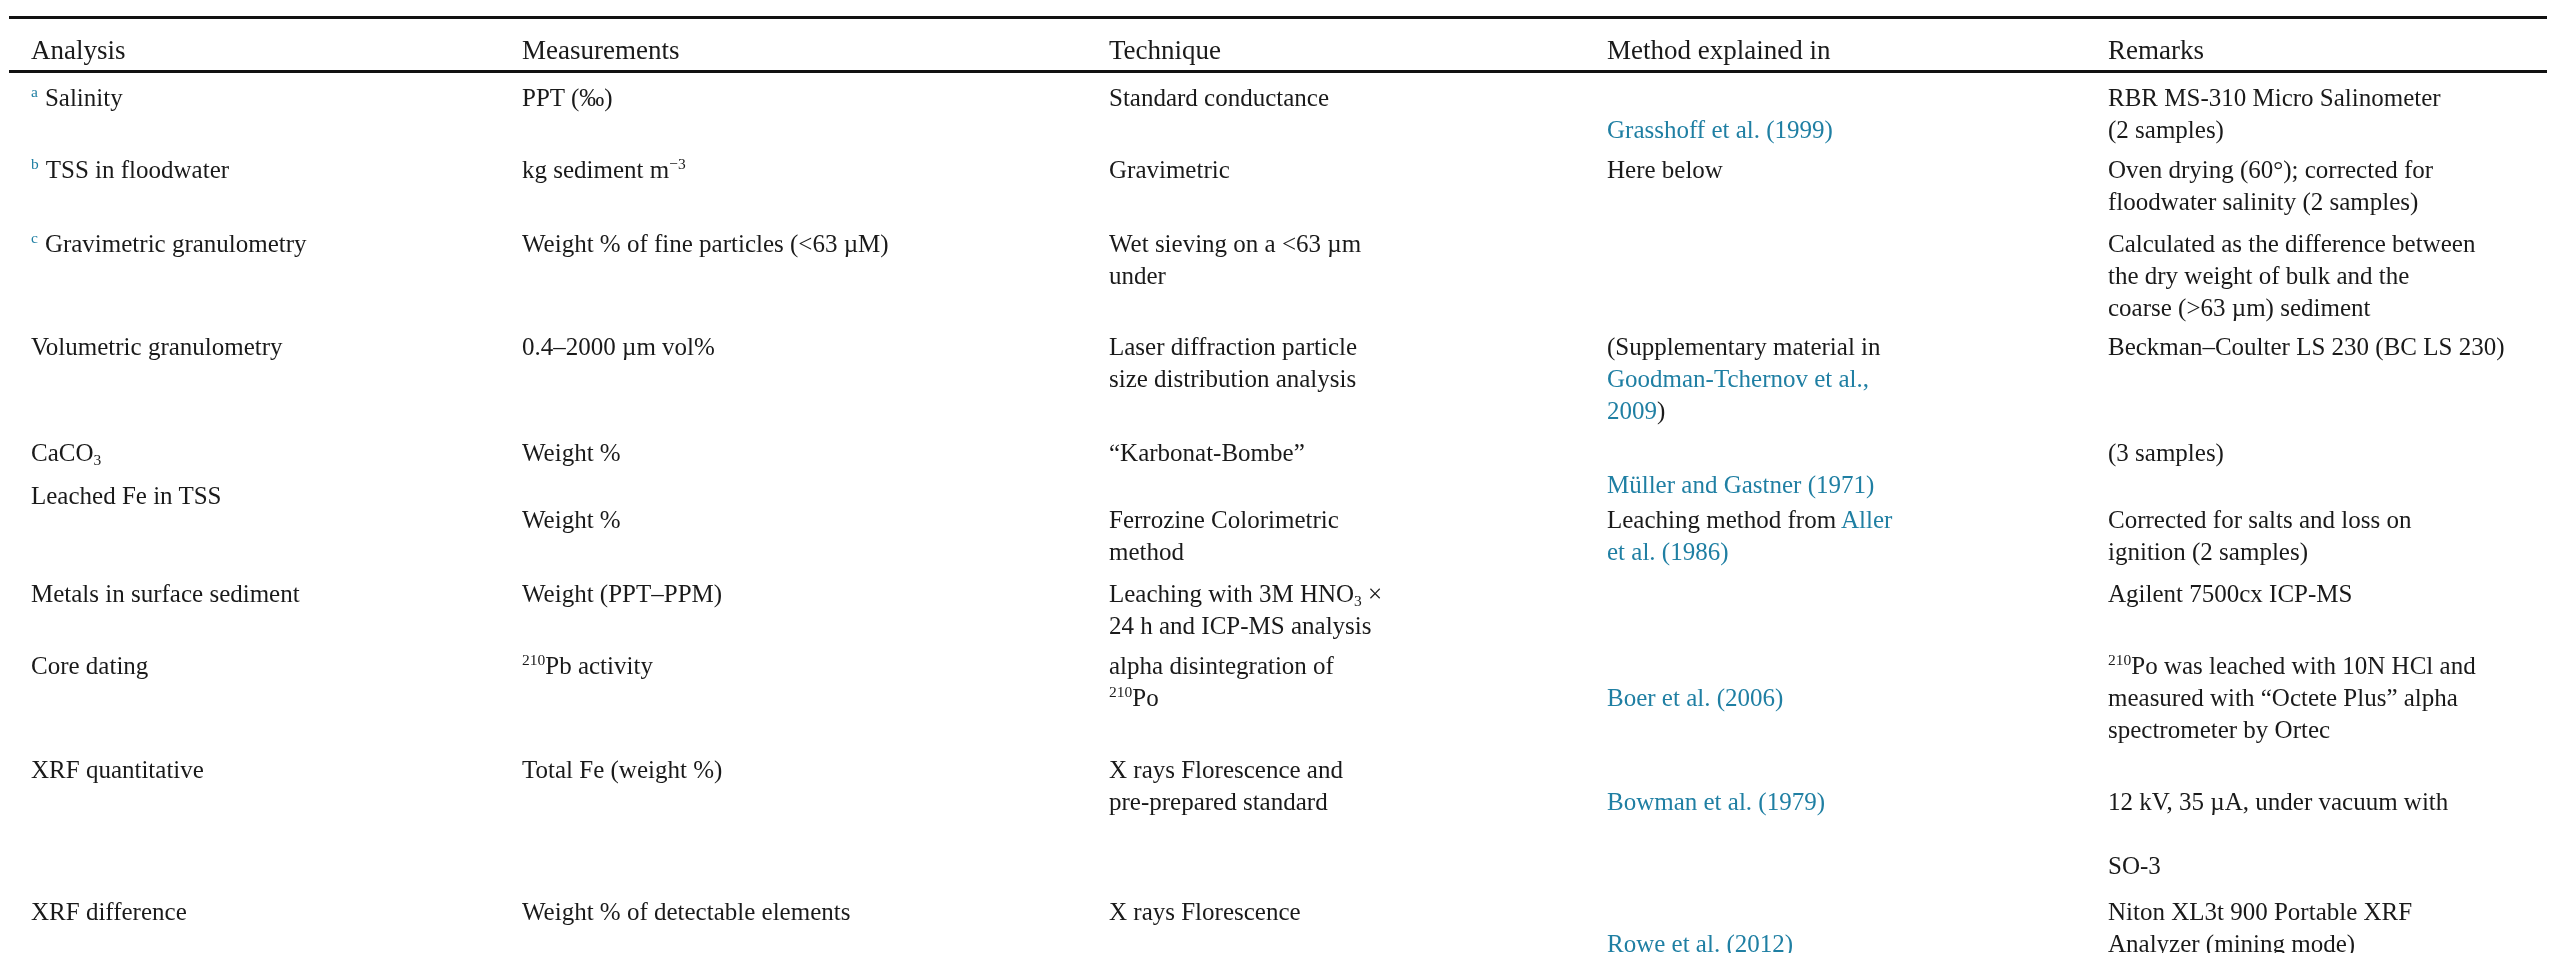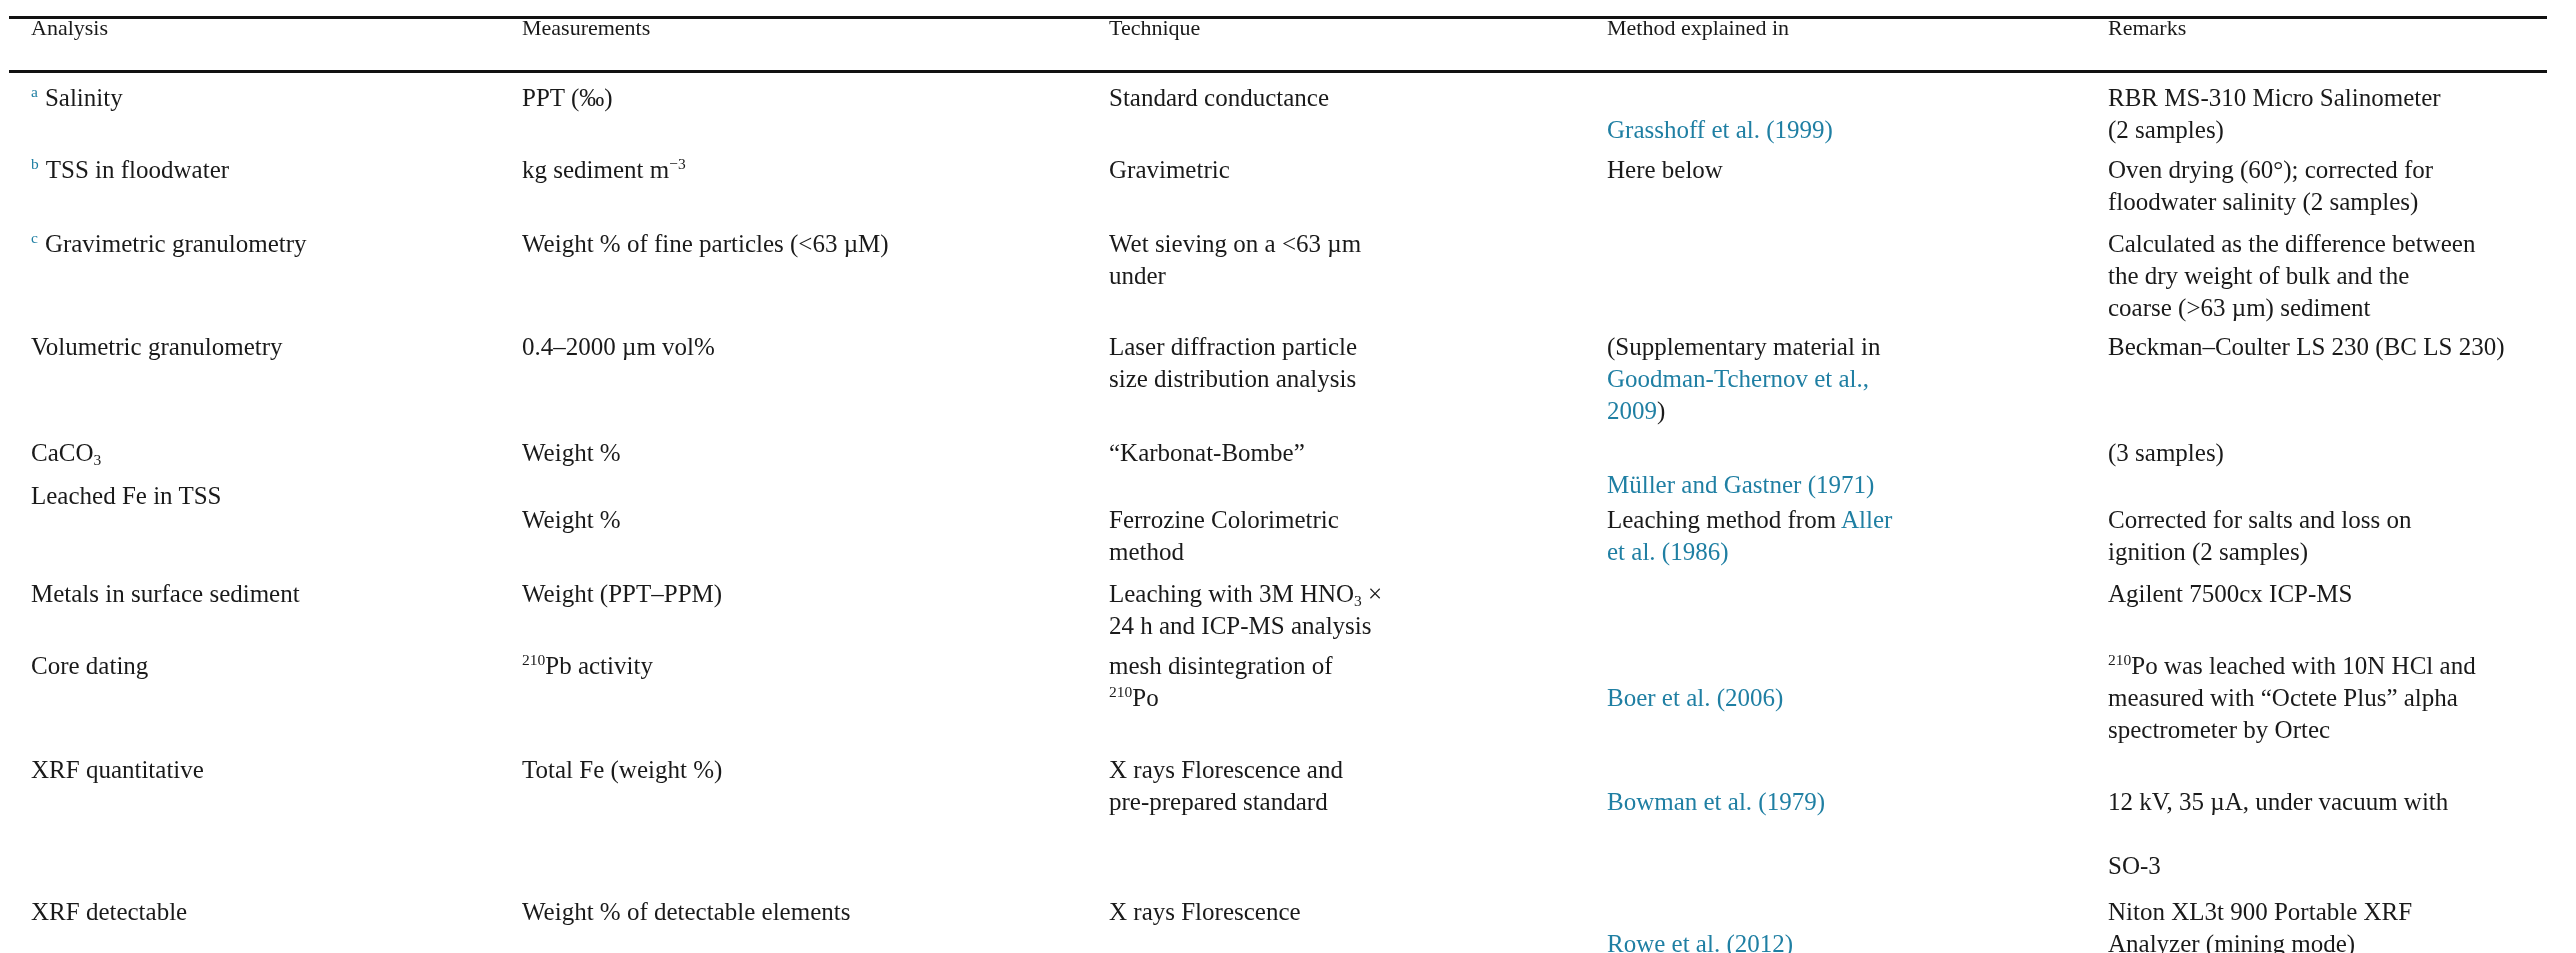--- a/index.html
+++ b/index.html
@@ -3,21 +3,21 @@
 <meta charset="utf-8">
 <style>
   html, body { margin: 0; padding: 0; background: #ffffff; }
   body { width: 2576px; height: 953px; position: relative; overflow: hidden;
          font-family: "Liberation Serif", "DejaVu Serif", serif; color: #1a1a1a; }
   .title-fragment { position: absolute; left: 476px; top: -19.4px; font-size: 25px; line-height: 32px; color: #222; white-space: nowrap; }
   .rule { position: absolute; left: 8.8px; width: 2538px; height: 2.6px; background: #111; }
   .rule.top { top: 16px; }
   .rule.head { top: 70px; }
   .cell { position: absolute; font-size: 25px; line-height: 32px; white-space: normal; }
-  .hdr { position: absolute; top: 12px; font-size: 22px; line-height: 32px; white-space: nowrap; }
+  .hdr { position: absolute; top: 34px; font-size: 27px; line-height: 32px; white-space: nowrap; }
   .link { color: #1f7fa3; }
   .sup { font-size: 62%; vertical-align: 0.6em; line-height: 0; }
   .sub { font-size: 62%; vertical-align: -0.25em; line-height: 0; }
   .fn { color: #1f7fa3; font-size: 62%; vertical-align: 0.6em; line-height: 0; margin-right: 7px; }
   .c0 { left: 31px;  width: 459px; }
   .c1 { left: 522px; width: 564px; }
   .c2 { left: 1109px; width: 353px; }
   .c3 { left: 1607px; width: 370px; }
   .c4 { left: 2108px; width: 441px; }
 </style>
@@ -82,32 +82,32 @@
     <div>
       <div class="cell c0" style="top: 578px;"><span>Metals in surface sediment</span></div>
       <div class="cell c1" style="top: 578px;"><span>Weight (PPT–PPM)</span></div>
       <div class="cell c2" style="top: 578px;"><span>Leaching with 3M HNO</span><span class="sub">3</span><span> ×</span><br><span>24 h and ICP-MS analysis</span></div>
       <div class="cell c3" style="top: 578px;"></div>
       <div class="cell c4" style="top: 578px;"><span>Agilent 7500cx ICP-MS</span></div>
     </div>
     <div>
       <div class="cell c0" style="top: 650px;"><span>Core dating</span></div>
       <div class="cell c1" style="top: 650px;"><span class="sup">210</span><span>Pb activity</span></div>
-      <div class="cell c2" style="top: 650px;"><span>mesh disintegration of</span><br><span class="sup">210</span><span>Po</span></div>
+      <div class="cell c2" style="top: 650px;"><span>alpha disintegration of</span><br><span class="sup">210</span><span>Po</span></div>
       <div class="cell c3" style="top: 682px;"><a class="link">Boer et al. (2006)</a></div>
       <div class="cell c4" style="top: 650px;"><span class="sup">210</span><span>Po was leached with 10N HCl and</span><br><span>measured with “Octete Plus” alpha</span><br><span>spectrometer by Ortec</span></div>
     </div>
     <div>
       <div class="cell c0" style="top: 754px;"><span>XRF quantitative</span></div>
       <div class="cell c1" style="top: 754px;"><span>Total Fe (weight %)</span></div>
       <div class="cell c2" style="top: 754px;"><span>X rays Florescence and</span><br><span>pre-prepared standard</span></div>
       <div class="cell c3" style="top: 786px;"><a class="link">Bowman et al. (1979)</a></div>
       <div class="cell c4" style="top: 754px;"><br><span>12 kV, 35 µA, under vacuum with</span><br><br><span>SO-3</span></div>
     </div>
     <div>
-      <div class="cell c0" style="top: 896px;"><span>XRF detectable</span></div>
+      <div class="cell c0" style="top: 896px;"><span>XRF difference</span></div>
       <div class="cell c1" style="top: 896px;"><span>Weight % of detectable elements</span></div>
       <div class="cell c2" style="top: 896px;"><span>X rays Florescence</span></div>
       <div class="cell c3" style="top: 928px;"><a class="link">Rowe et al. (2012)</a></div>
       <div class="cell c4" style="top: 896px;"><span>Niton XL3t 900 Portable XRF</span><br><span>Analyzer (mining mode)</span></div>
     </div>
   </div>
 
 
 </body></html>

